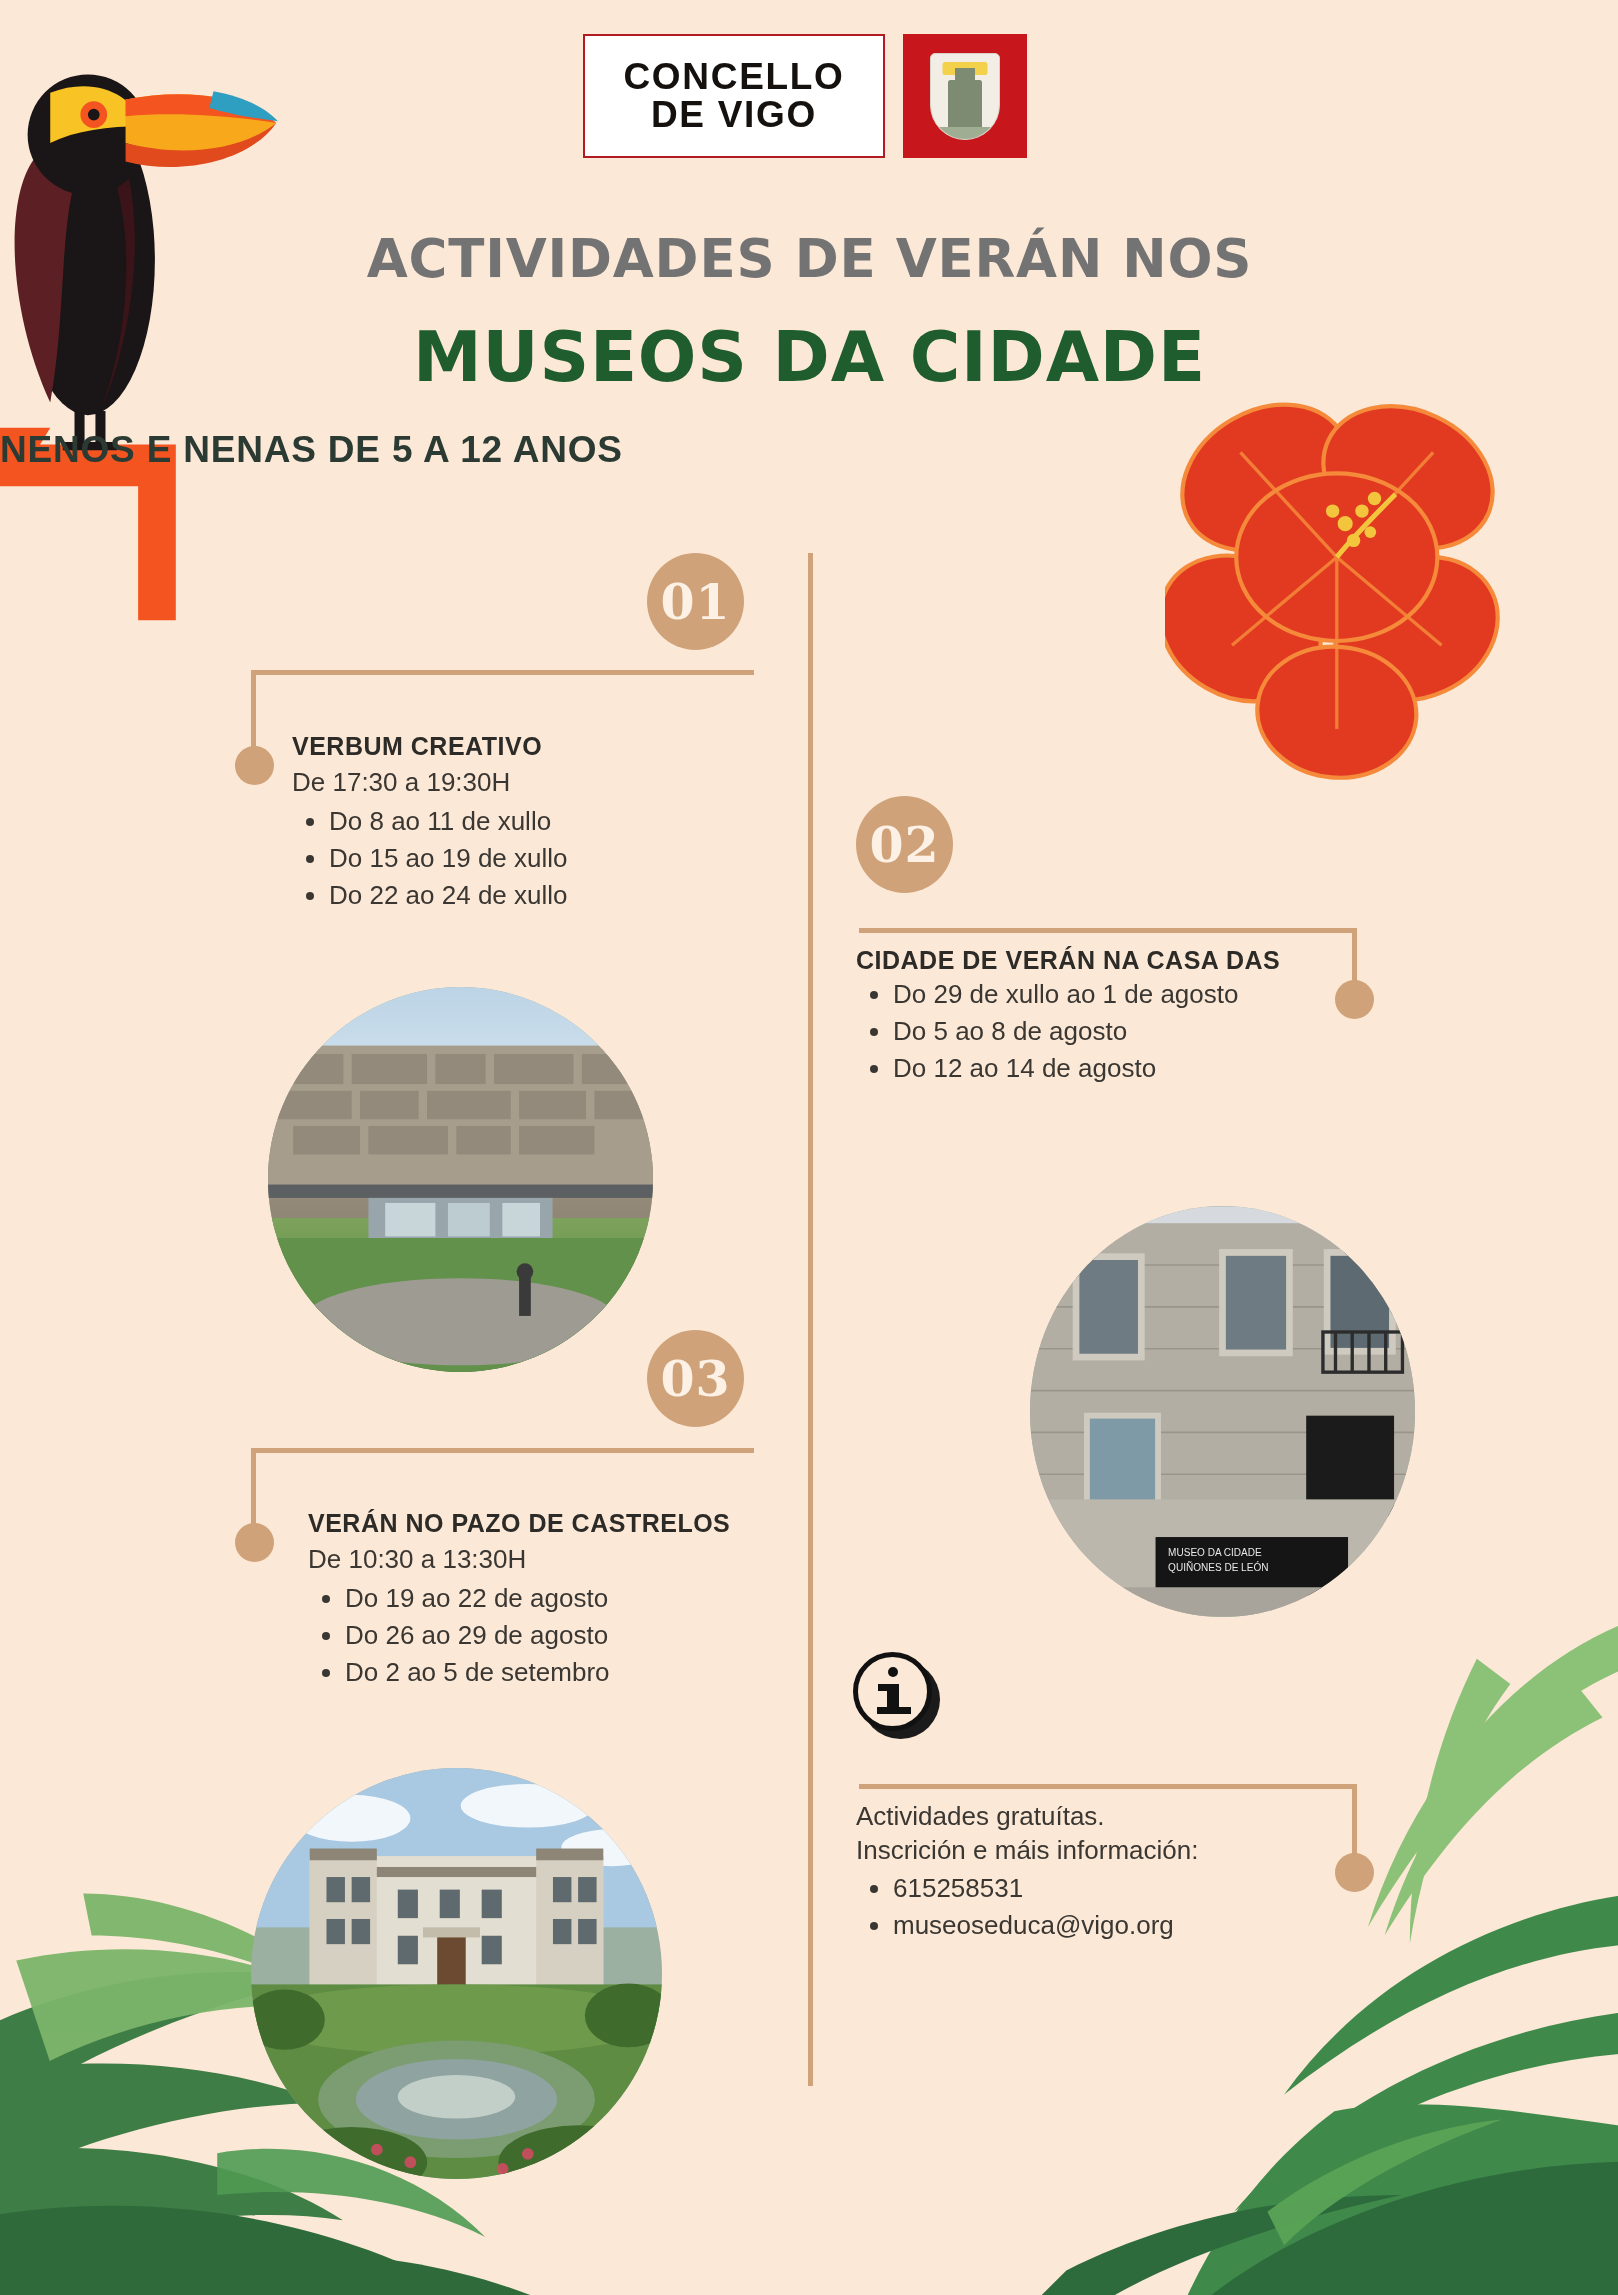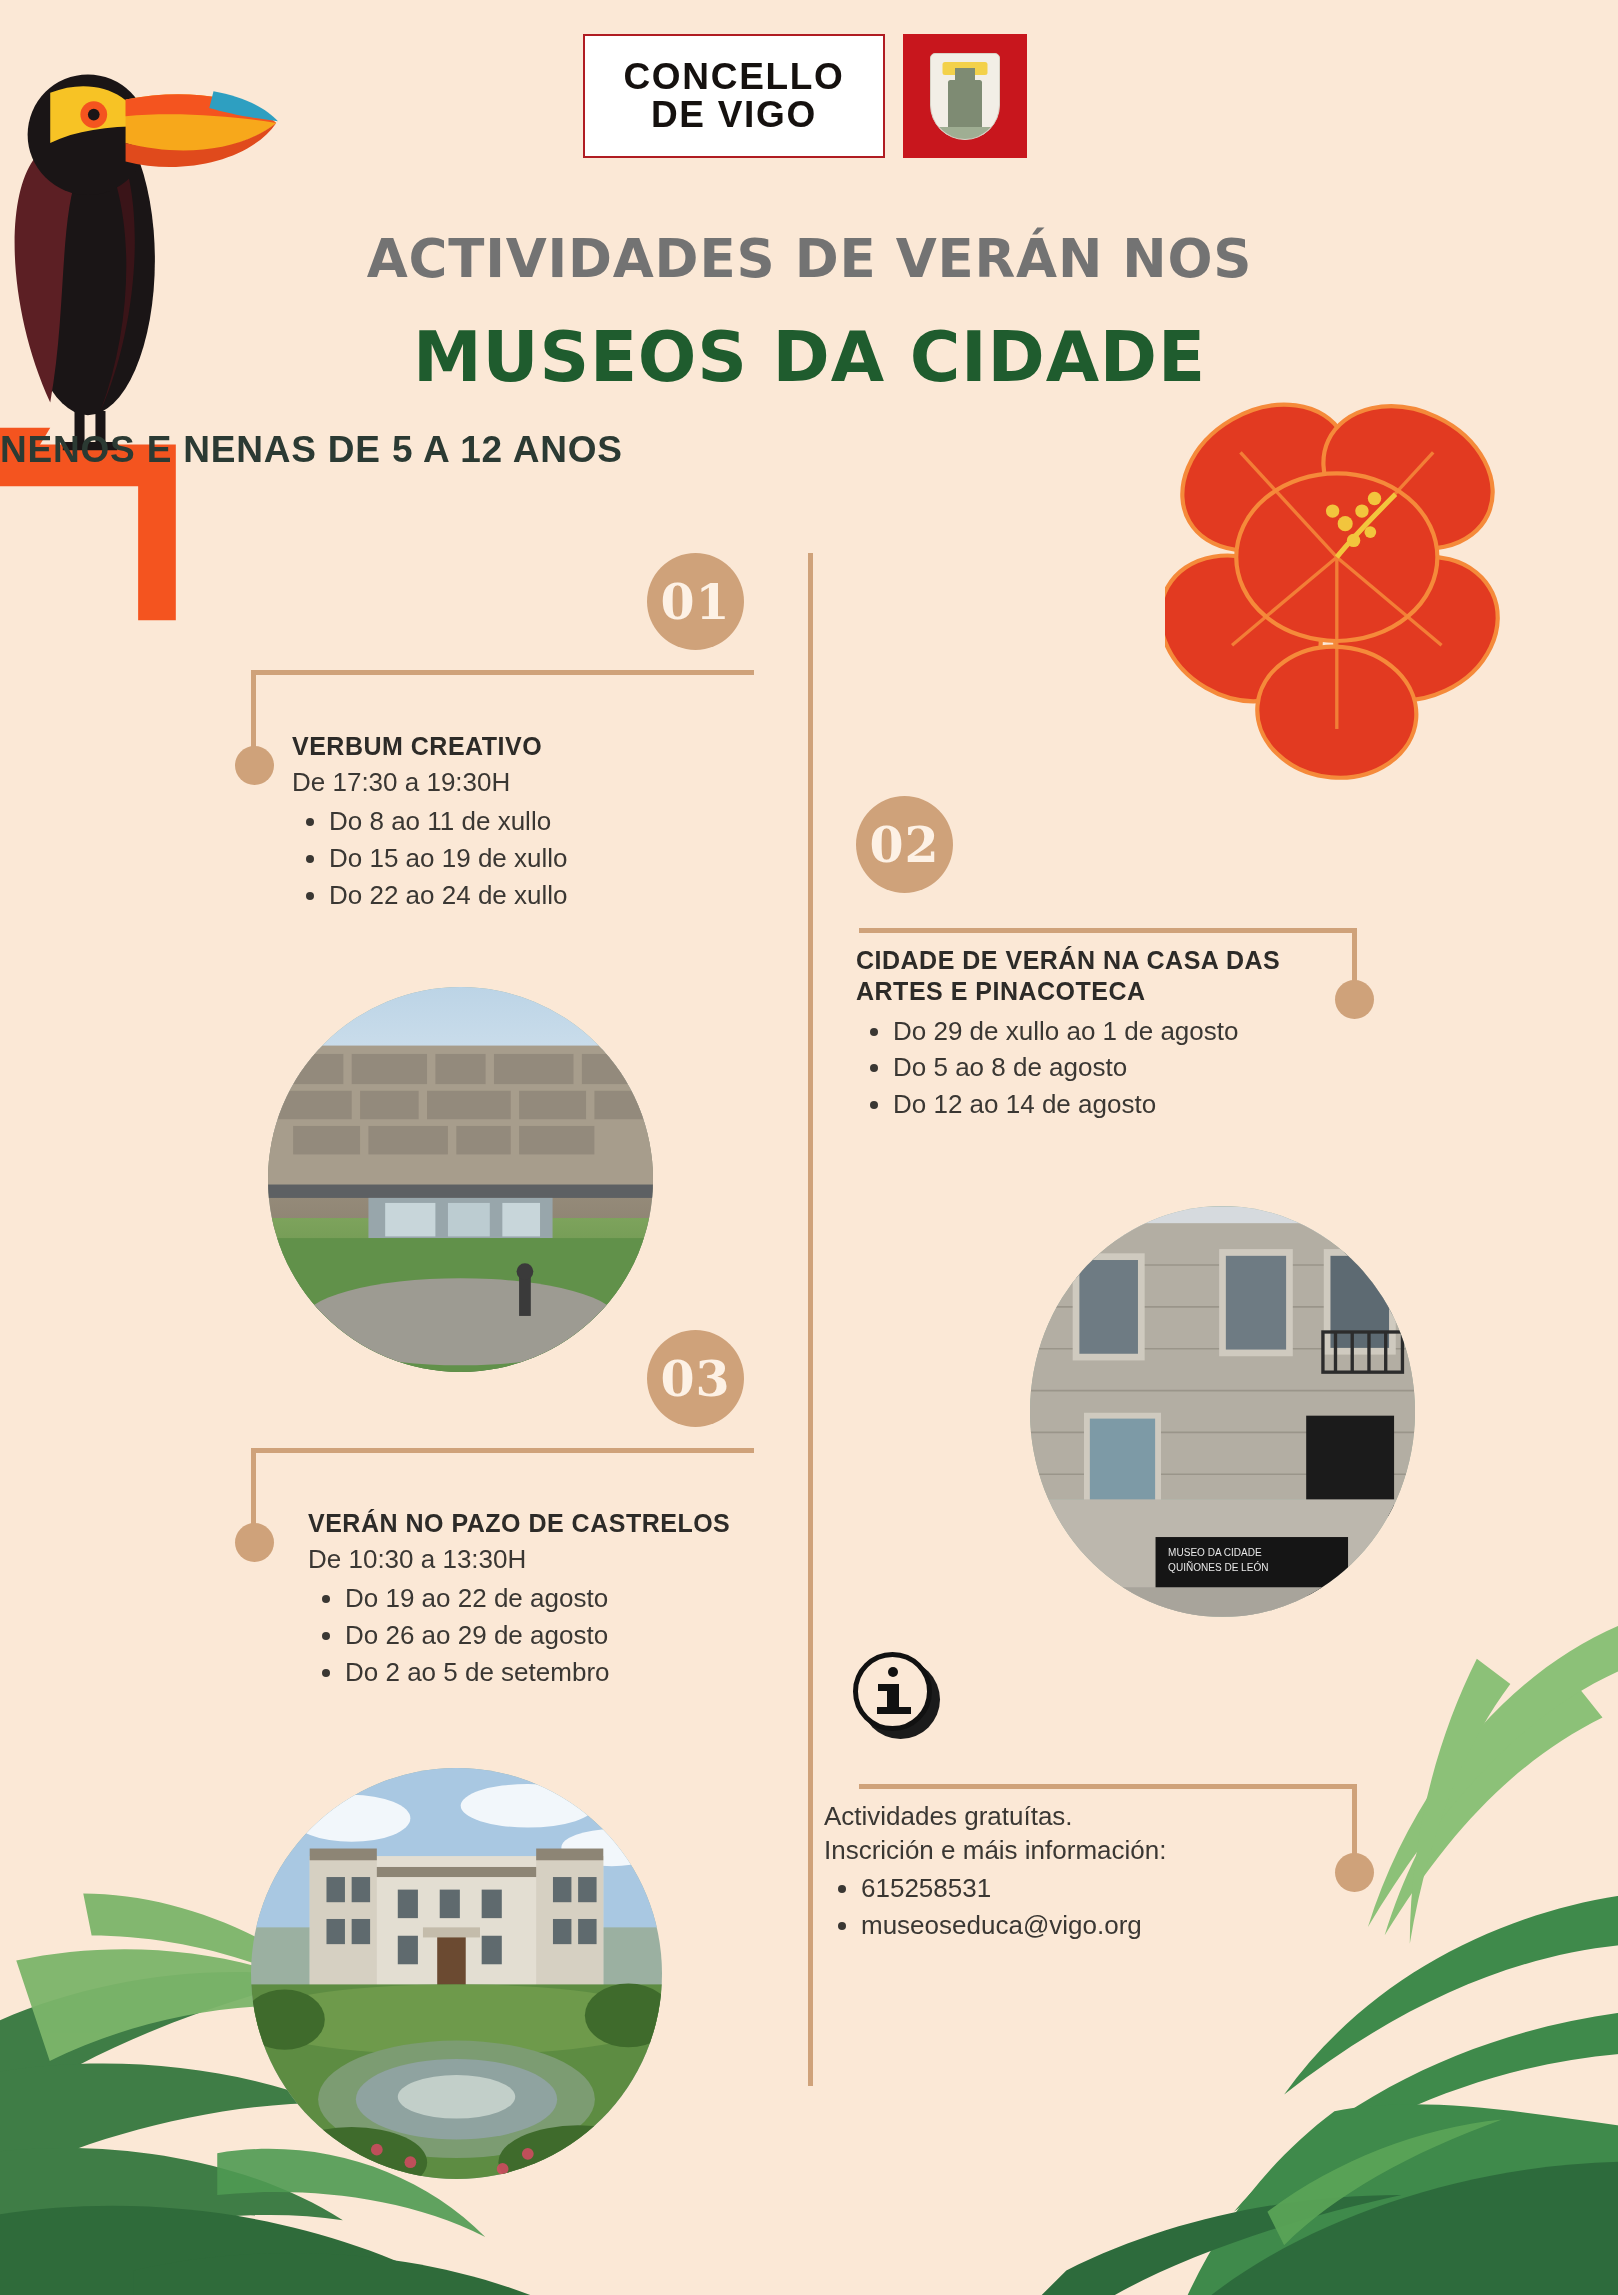--- a/index.html
+++ b/index.html
@@ -130,21 +130,21 @@
   .info-icon .dot-i {
     position:absolute; left:35px; top:15px; width:10px; height:10px; border-radius:50%; background:#111;
   }
   .info-icon .bar-i {
     position:absolute; left:34px; top:32px; width:11.7px; height:28.5px; background:#111;
   }
   .info-icon .serif-top { position:absolute; left:25px; top:32px; width:11.7px; height:6.7px; background:#111; }
   .info-icon .serif-bot { position:absolute; left:23.5px; top:55px; width:34px; height:6.7px; background:#111; }
 
   
-  .contact { position:absolute; left:824px; top:1801px; width:536px; }
+  .contact { position:absolute; left:856px; top:1801px; width:536px; }
   .contact p { margin:0 0 3.4px 0; font-size:26px; color:#3a3733; }
   .contact ul { margin:3.4px 0 0 0; padding-left:37px; }
   .contact li { font-size:26px; color:#3a3733; line-height:1.42; }
 
   
   .toucan { position:absolute; left:0px; top:34px; width:360px; height:620px; }
 </style>
 </head>
 <body>
 
@@ -311,21 +311,20 @@
     <circle cx="307" cy="340" r="10" fill="#3a3a3a"></circle>
   </svg>
 </div>
 
 <div class="conn" style="left:859px; top:928px; width:498px; height:5px;"></div>
 <div class="conn" style="left:1352px; top:928px; width:5px; height:59px;"></div>
 <div class="dot" style="left:1335px; top:980px;"></div>
 
 <div class="block" style="left:856px; top:945px; width:503px;">
   <h3 style="margin-bottom:0">CIDADE DE VERÁN NA CASA DAS</h3>
-  <h3>ARTES E PINACOTECA</h3>
   <ul>
     <li>Do 29 de xullo ao 1 de agosto</li>
     <li>Do 5 ao 8 de agosto</li>
     <li>Do 12 ao 14 de agosto</li>
   </ul>
 </div>
 
 <div class="photo" id="photo-casa" style="left:1030px; top:1206px; width:385px; height:411px;">
   <svg width="385" height="411" viewBox="0 0 460 490" style="position:absolute;left:0;top:0">
     <rect x="0" y="0" width="460" height="40" fill="#d6dade"></rect>

